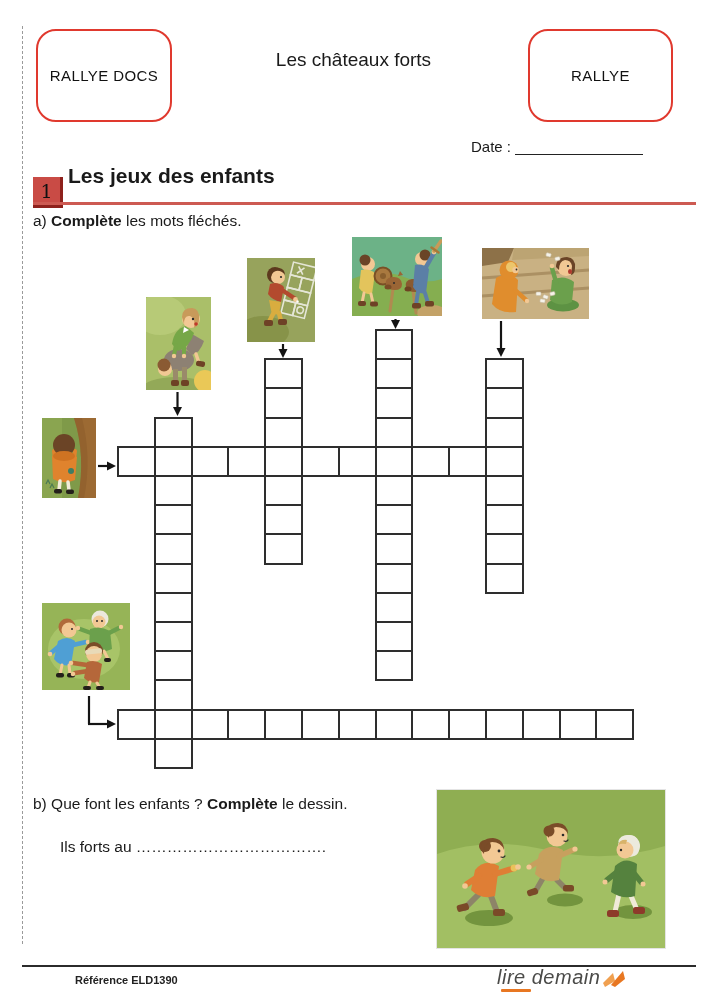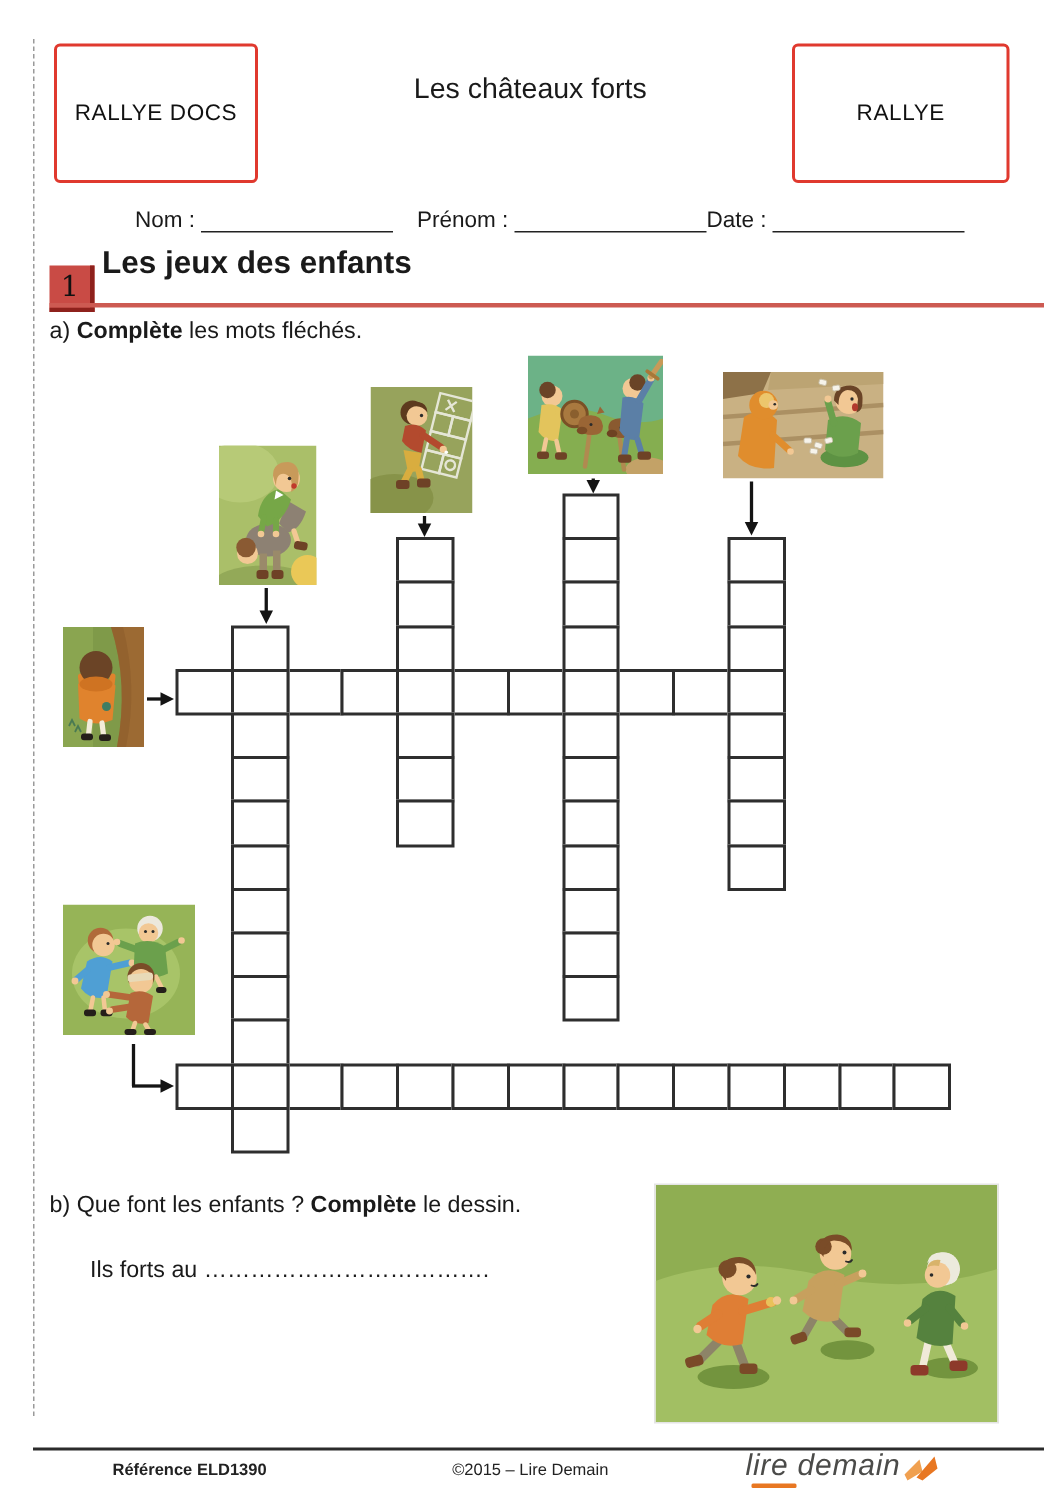--- a/index.html
+++ b/index.html
@@ -2,21 +2,21 @@
 <html style="--accent-red: #e0392e; --badge-red: #c94b45; --badge-dark: #8e211c; --rule-red: #cd5a52; --grid-border: #2e2e2e; --logo-orange: #e87722;"><head>
 <meta charset="utf-8">
 <style>
   html,body{margin:0;padding:0;background:#fff;}
   .page{position:relative;width:707px;height:1000px;background:#ffffff;
         font-family:"Liberation Sans",sans-serif;color:#1a1a1a;overflow:hidden;}
   
   .cut-line{position:absolute;left:22px;top:26px;height:918px;width:0;
             border-left:1px dashed #9a9a9a;}
   
-  .badge-box{position:absolute;border:2px solid var(--accent-red);border-radius:4px;
+  .badge-box{position:absolute;border:2px solid var(--accent-red);border-radius:20px;
              background:#fff;display:flex;align-items:center;justify-content:center;
              font-size:15px;letter-spacing:.4px;color:#111;}
   #badge-left{left:36px;top:29px;width:132px;height:89px;}
   #badge-right{left:528px;top:29px;width:141px;height:89px;}
   .title-block{position:absolute;left:0;top:48px;width:707px;text-align:center;line-height:1.22;}
   .title-italic{font-size:18px;font-weight:bold;font-style:italic;}
   .title-bold{font-size:19px;font-weight:normal;}
   
   .id-field{position:absolute;top:138px;display:flex;align-items:flex-end;font-size:15px;}
   .id-line{display:inline-block;width:128px;border-bottom:1.6px solid #222;height:16px;margin-left:4px;}
@@ -65,28 +65,20 @@
   <div class="badge-box" id="badge-left">
     <span>RALLYE DOCS</span>
   </div>
   <div class="title-block">
     <div class="title-bold">Les châteaux forts</div>
   </div>
   <div class="badge-box" id="badge-right">
     <span>RALLYE</span>
   </div>
 
-  <div class="id-field" id="field-nom">
-    <span>Nom :</span>
-    <span class="id-line"></span>
-  </div>
-  <div class="id-field" id="field-prenom">
-    <span>Prénom :</span>
-    <span class="id-line"></span>
-  </div>
   <div class="id-field" id="field-date">
     <span>Date :</span>
     <span class="id-line"></span>
   </div>
 
   <div class="sec-badge">
     <span>1</span>
   </div>
   <div class="sec-title">Les jeux des enfants</div>
   <div class="sec-rule"></div>
@@ -417,21 +409,20 @@
         <line x1="88" y1="724" x2="109" y2="724" stroke="#141414" stroke-width="2.2"></line>
         <polygon points="116,724 107,719.5 107,728.5" fill="#141414"></polygon>
       </g>
     </svg>
 
   <div class="instr-b"><span>b) Que font les enfants ? </span><b>Complète</b><span> le dessin.</span></div>
   <div class="answer-b">Ils forts au ……………………………….</div>
 
   <div class="footer-rule"></div>
   <div class="footer-ref">Référence ELD1390</div>
-  <div class="footer-copy">©2015 – Lire Demain</div>
   <div class="footer-logo" style="position: absolute; left: 497px; top: 966px;">
     <span class="logo-text">lire demain</span>
     <span class="logo-sub"></span>
     <svg class="logo-mark" viewBox="0 0 24 20">
       <polygon points="1,14 11,4 13,12 3,18" fill="#f0a050"></polygon>
       <polygon points="9,16 21,2 23,10 13,18" fill="#e87722"></polygon>
     </svg>
   </div>
 
 </div>

